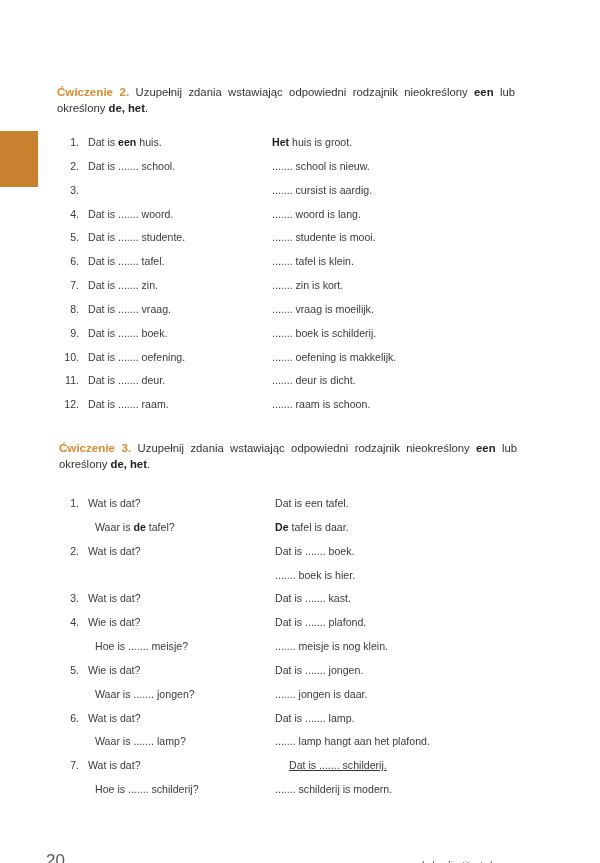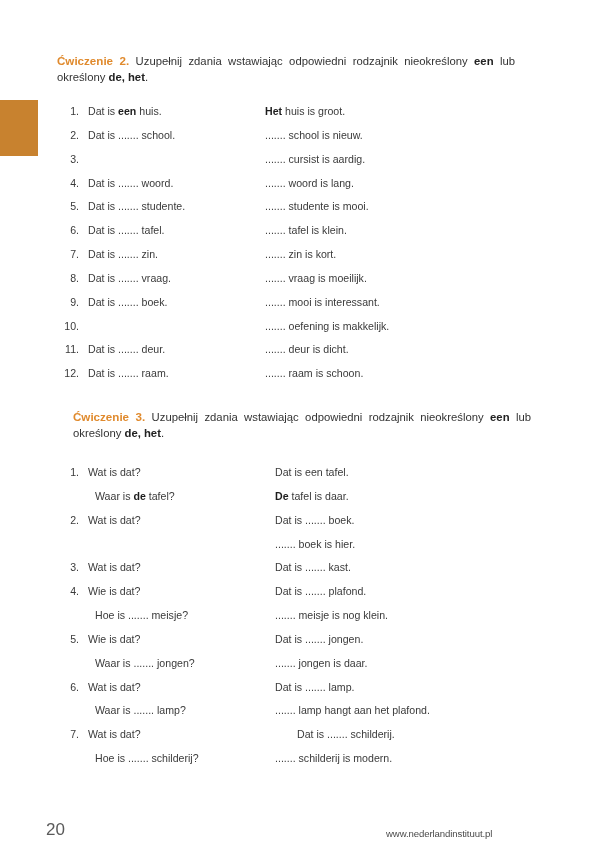--- a/index.html
+++ b/index.html
@@ -15,20 +15,21 @@
     font-family: "Liberation Sans", sans-serif;
     color: #333333;
     overflow: hidden;
   }
 
   .page {
     position: relative;
     width: 600px;
     height: 720px;
     background: #ffffff;
+    margin-top: 31px;
   }
 
   
   .side-tab {
     position: absolute;
     left: 0;
     top: 100px;
     width: 38px;
     height: 56px;
     background: #c8822f;
@@ -59,21 +60,21 @@
   }
   .ex-heading b { font-weight: bold; color: #222222; }
 
   .heading-block-2 {
     position: absolute;
     left: 0;
     top: 53px;
   }
   .heading-block-3 {
     position: absolute;
-    left: 16px;
+    left: 2px;
     top: 409px;
   }
 
   
   .ex-list {
     position: absolute;
     left: 0;
     width: 500px;
   }
   .ex2-list { top: 100px; }
@@ -96,24 +97,24 @@
     font-size: 10.6px;
     color: #3a3a3a;
   }
   .col-left {
     position: absolute;
     left: 31px;
     color: #3a3a3a;
   }
   .col-right {
     position: absolute;
-    left: 208px;
+    left: 215px;
     color: #3a3a3a;
   }
-  .col-right.indent-1 { left: 240px; }
+  .col-right.indent-1 { left: 232px; text-decoration: underline; }
   .col-right.indent-2 { left: 218px; }
   .col-left.indent-1 { left: 38px; }
 
   .row b, .col-left b, .col-right b {
     font-weight: bold;
     color: #1d1d1d;
   }
 
   
   .footer {
@@ -197,25 +198,26 @@
 
       <div class="row">
         <span class="num">8.</span>
         <span class="col-left">Dat is ....... vraag.</span>
         <span class="col-right">....... vraag is moeilijk.</span>
       </div>
 
       <div class="row">
         <span class="num">9.</span>
         <span class="col-left">Dat is ....... boek.</span>
-        <span class="col-right">....... mooi is interessant.</span>
+        <span class="col-right">....... boek is schilderij.</span>
       </div>
 
       <div class="row">
         <span class="num">10.</span>
+        <span class="col-left">Dat is ....... oefening.</span>
         <span class="col-right">....... oefening is makkelijk.</span>
       </div>
 
       <div class="row">
         <span class="num">11.</span>
         <span class="col-left">Dat is ....... deur.</span>
         <span class="col-right">....... deur is dicht.</span>
       </div>
 
       <div class="row">

